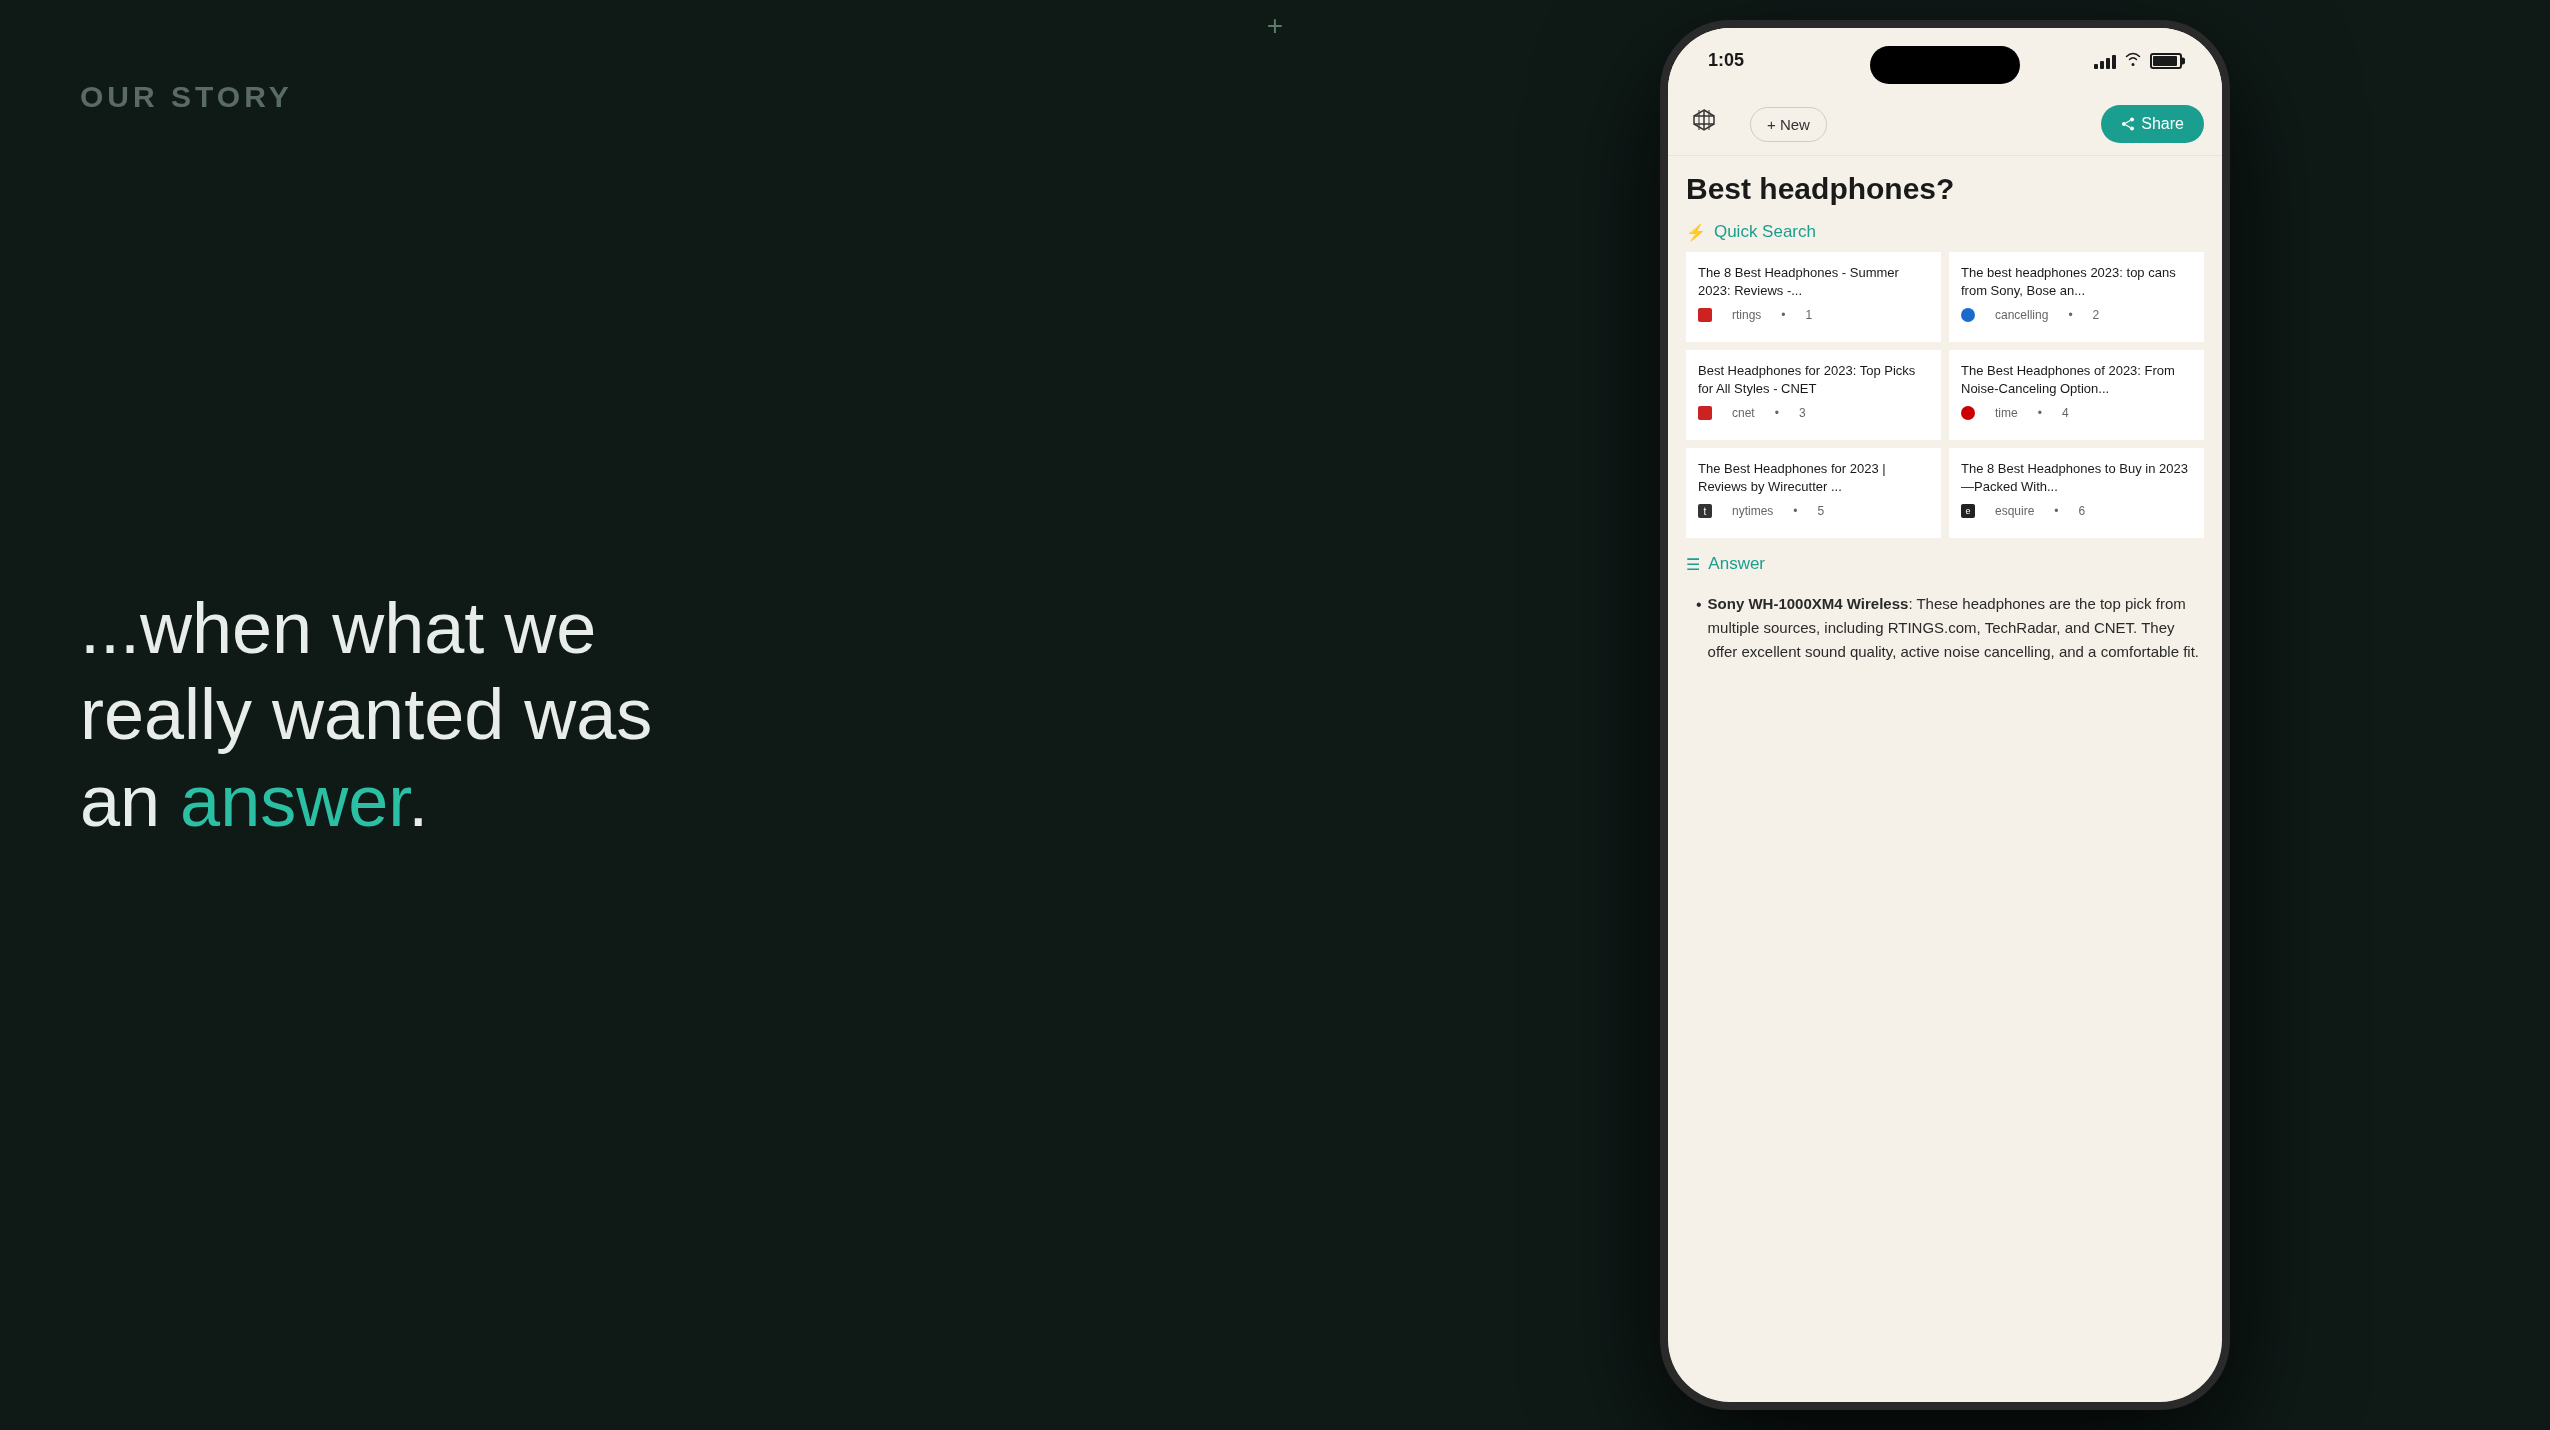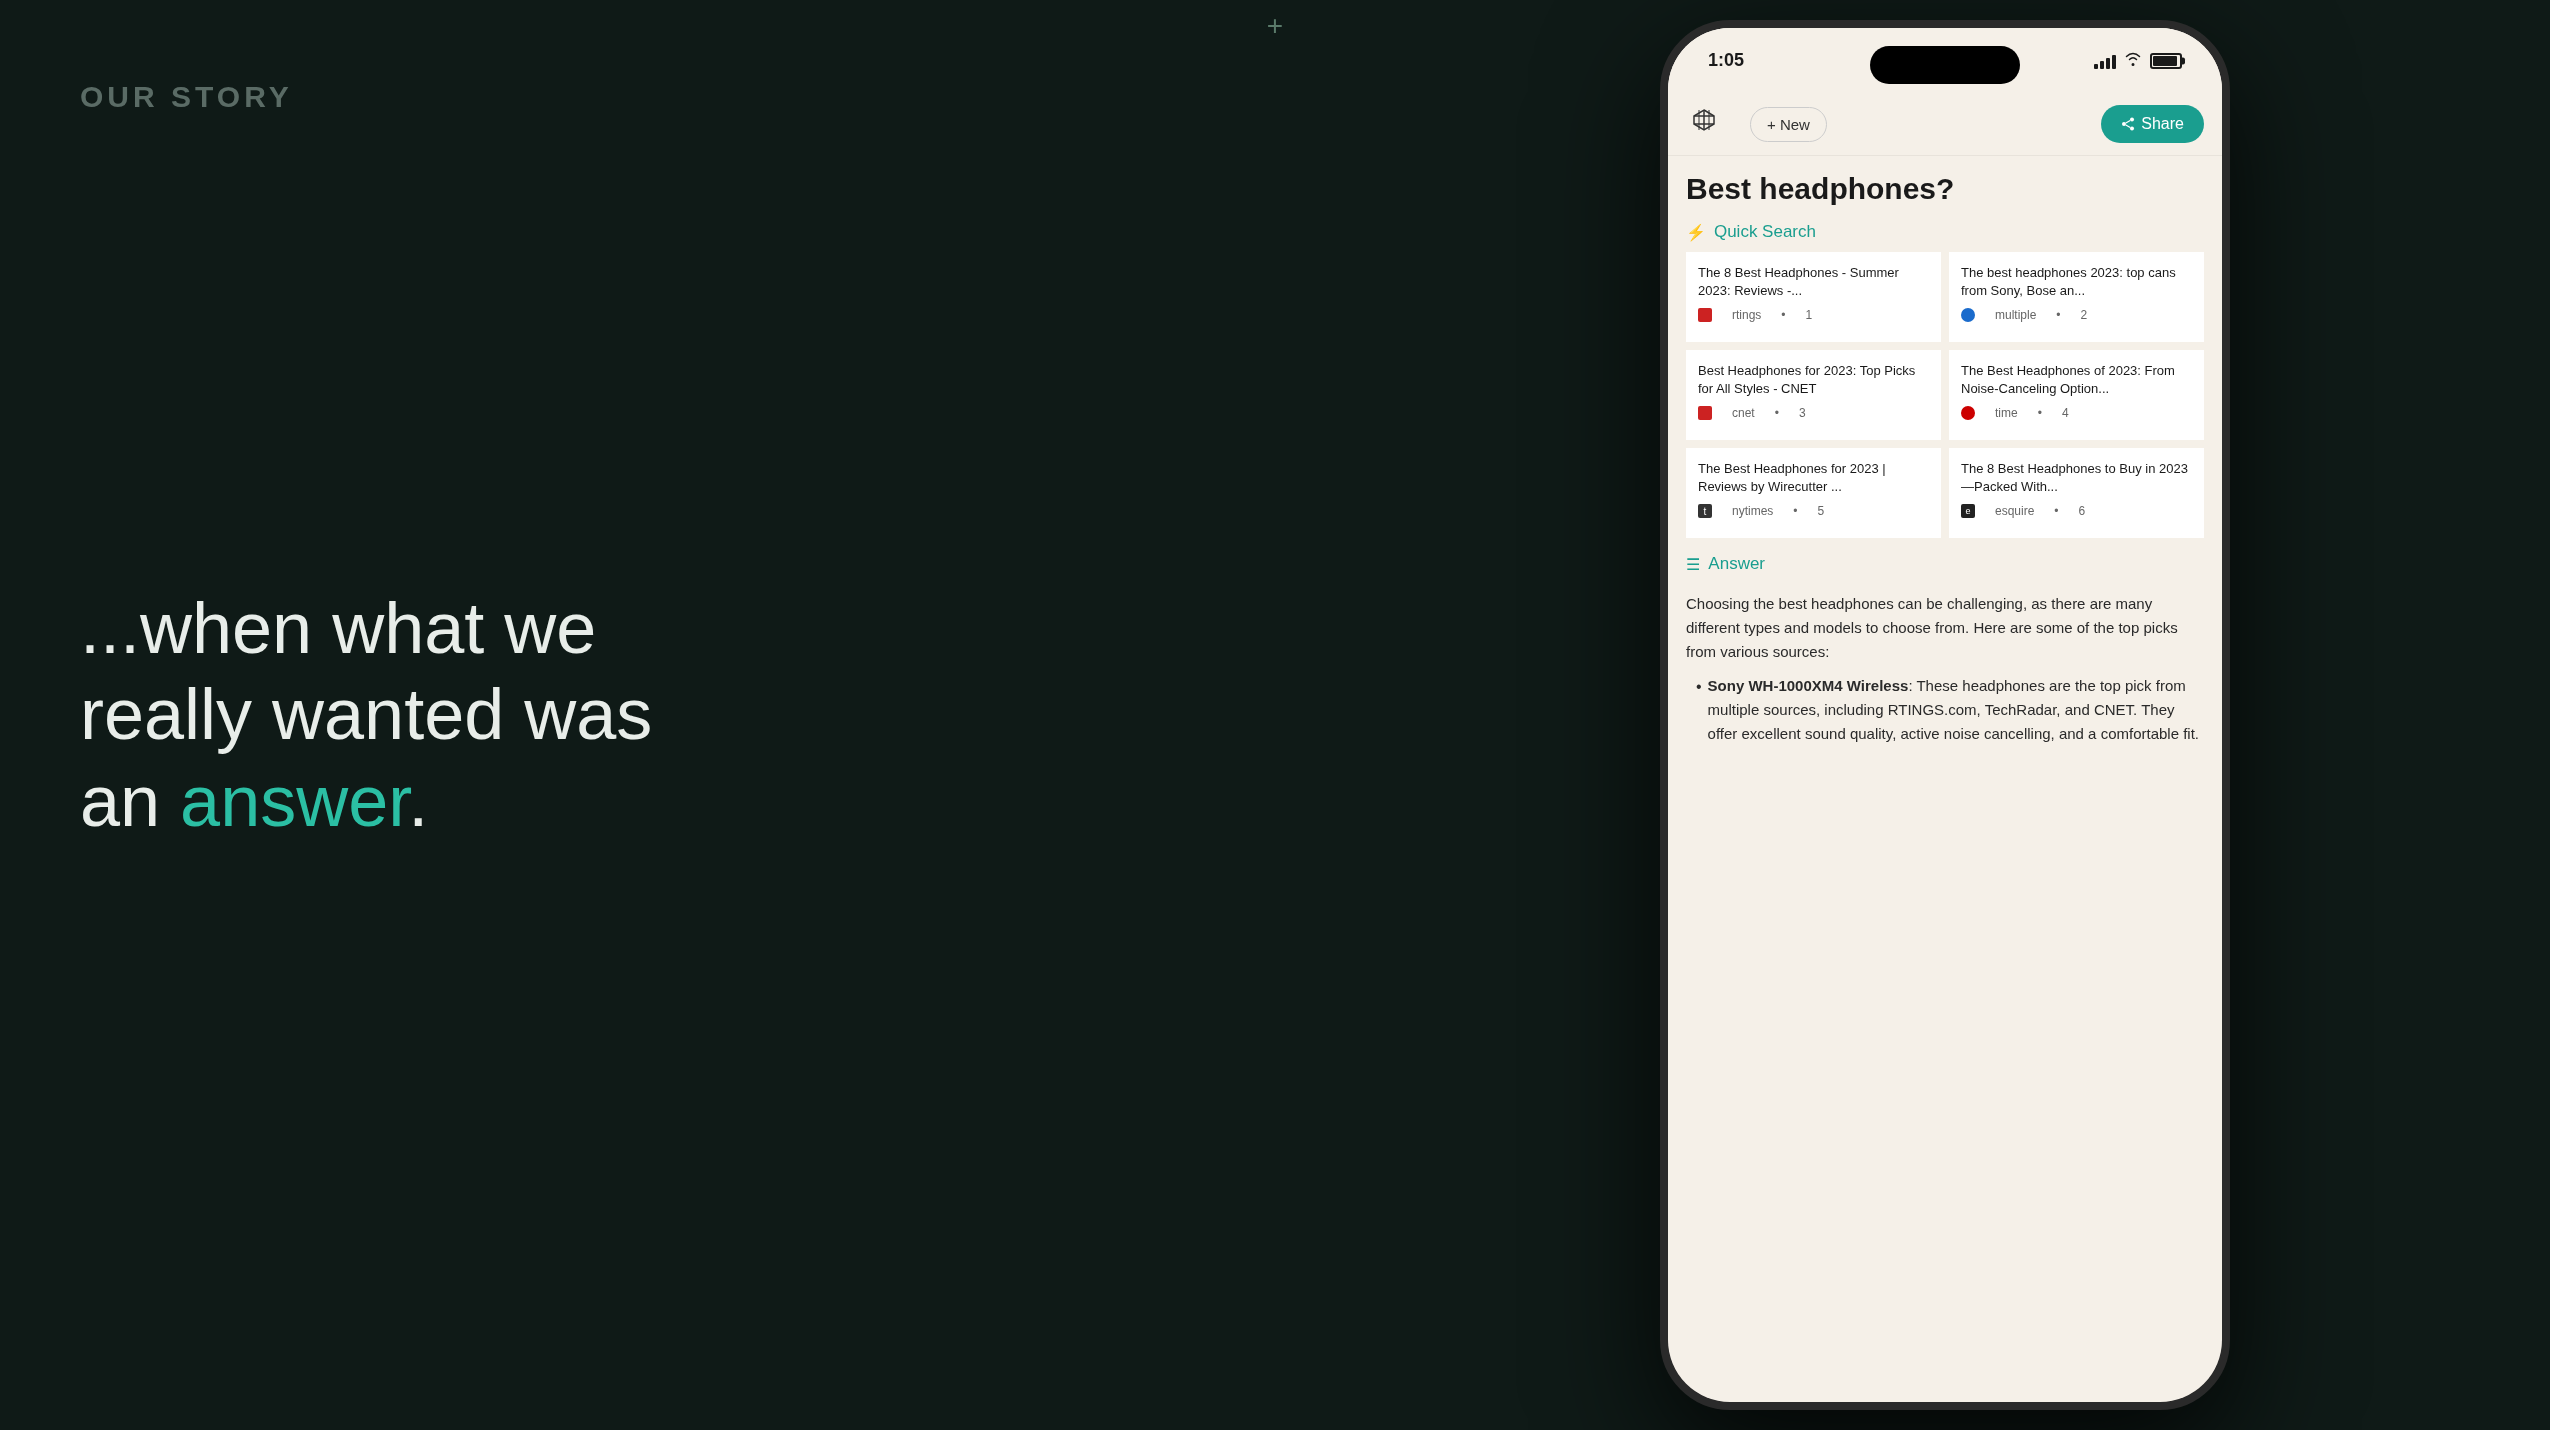--- a/index.html
+++ b/index.html
@@ -432,21 +432,21 @@
               <span>rtings</span>
               <span>•</span>
               <span>1</span>
             </div>
           </div>
 
           <div class="result-card">
             <div class="result-title">The best headphones 2023: top cans from Sony, Bose an...</div>
             <div class="result-source">
               <span class="source-favicon favicon-techradar"></span>
-              <span>multiple</span>
+              <span>cancelling</span>
               <span>•</span>
               <span>2</span>
             </div>
           </div>
 
           <div class="result-card">
             <div class="result-title">Best Headphones for 2023: Top Picks for All Styles - CNET</div>
             <div class="result-source">
               <span class="source-favicon favicon-cnet"></span>
               <span>cnet</span>
@@ -485,21 +485,20 @@
             </div>
           </div>
         </div>
 
         <div class="section-header">
           <span style="color:#1a9e8f; font-size:16px;">☰</span>
           <span class="section-title-ans">Answer</span>
         </div>
 
         <div class="answer-section">
-          <div class="answer-text">Choosing the best headphones can be challenging, as there are many different types and models to choose from. Here are some of the top picks from various sources:</div>
 
           <div class="answer-list">
             <div class="answer-list-item">
               <span class="bullet">•</span>
               <span>
                 <span class="bold-text">Sony WH-1000XM4 Wireless</span><span>: These headphones are the top pick from multiple sources, including RTINGS.com, TechRadar, and CNET. They offer excellent sound quality, active noise cancelling, and a comfortable fit.</span>
               </span>
             </div>
           </div>
         </div>

